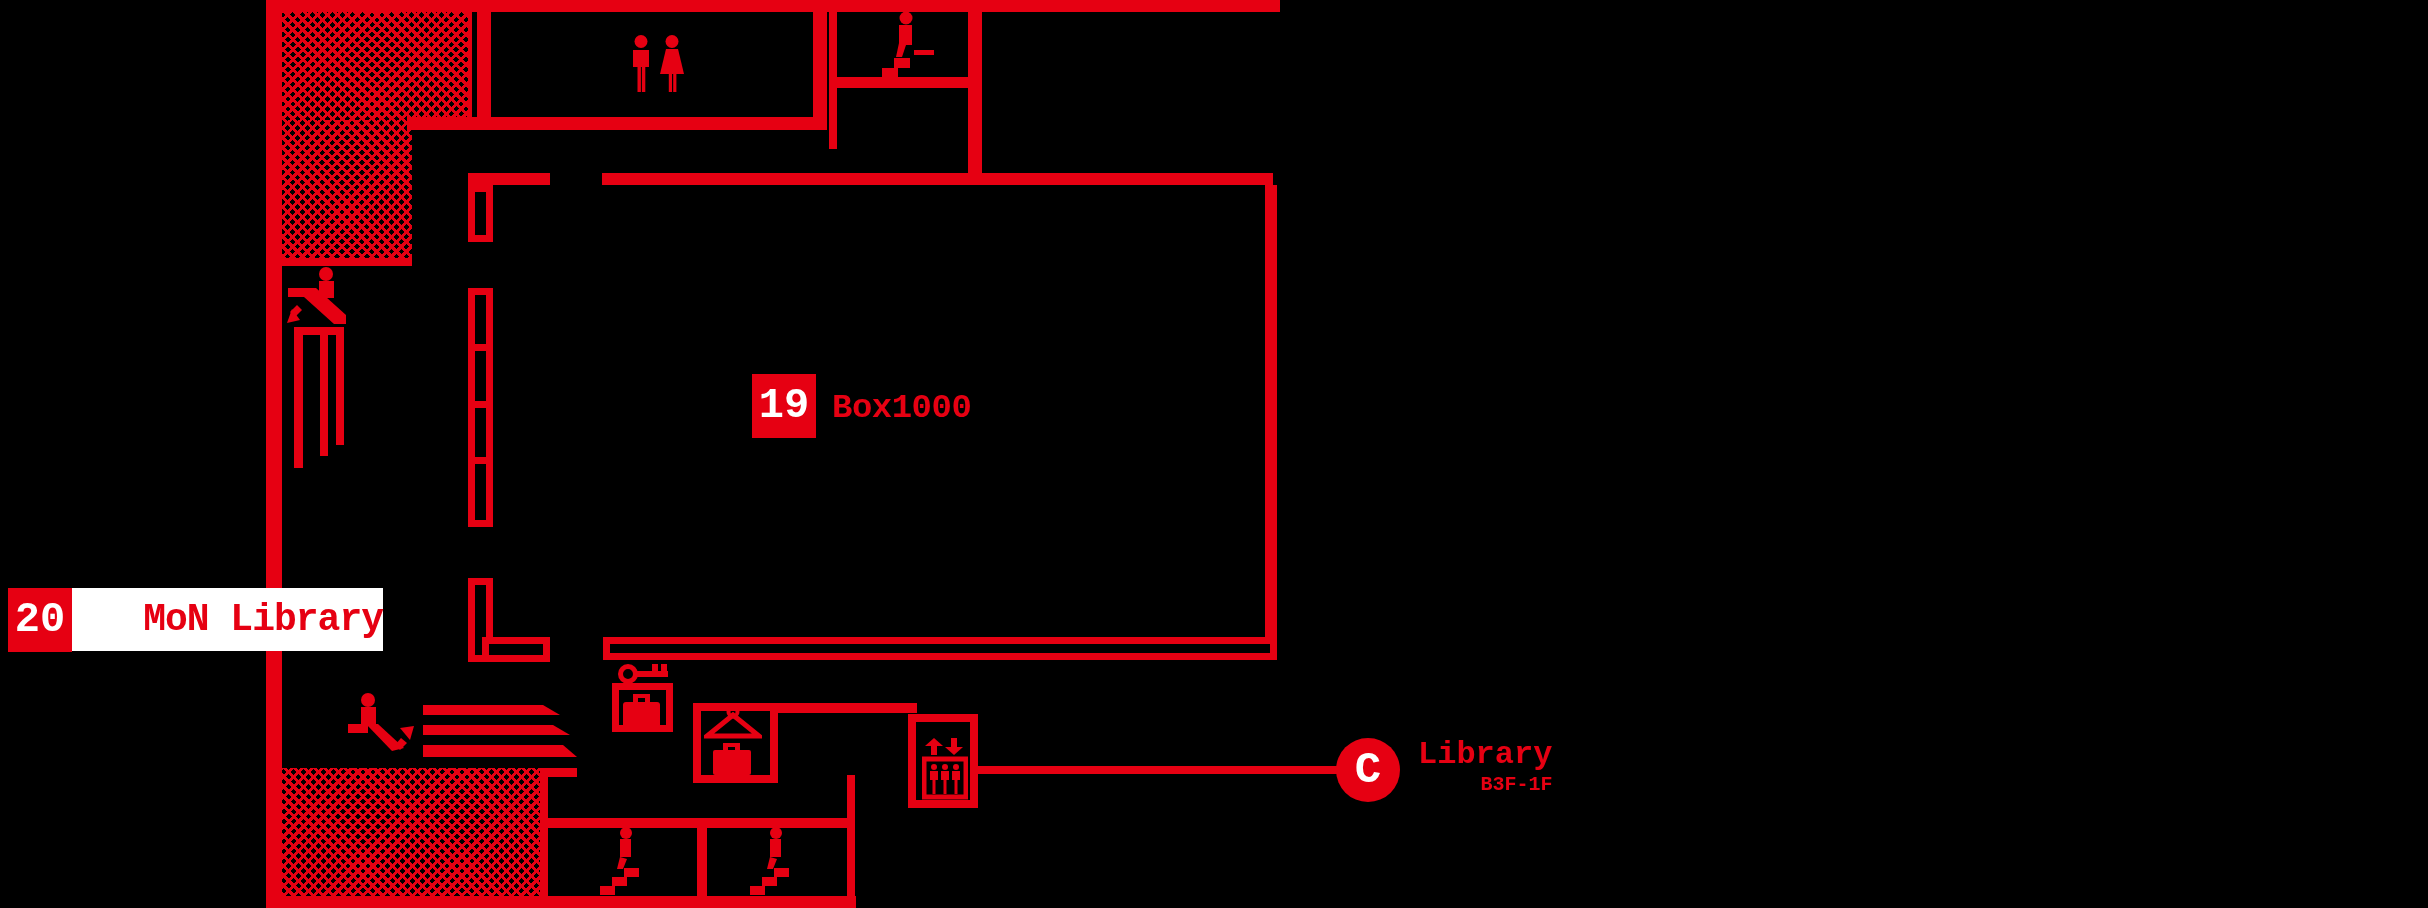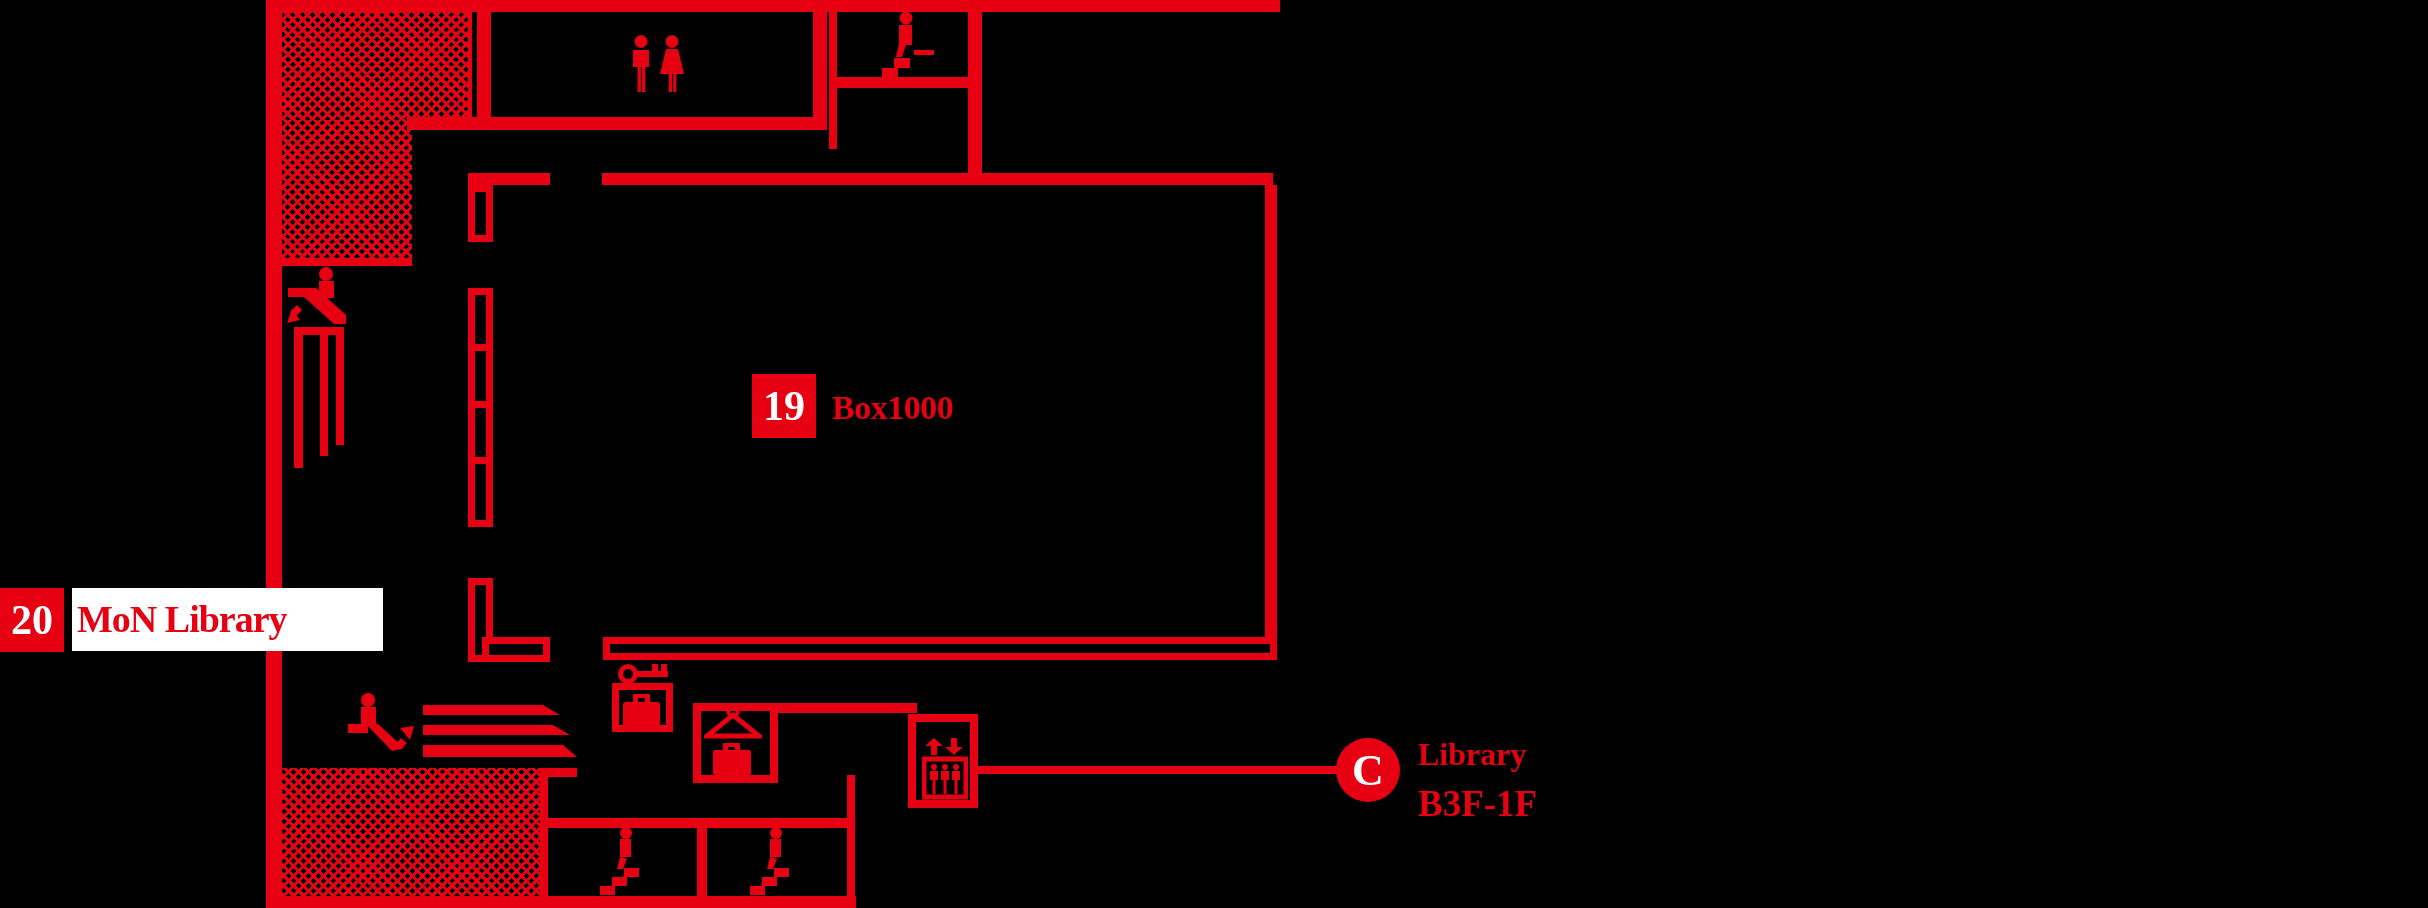--- a/index.html
+++ b/index.html
@@ -1,20 +1,20 @@
 <!DOCTYPE html>
 <html style="--red: #e60012; --white: #ffffff; --bg: #000000;"><head>
 <meta charset="utf-8">
 <style>
   :root { --red:#e60012; --white:#ffffff; --bg:#000000; }
   html,body { margin:0; padding:0; background:var(--bg); }
   #stage {
     position:relative; width:1988px; height:908px; overflow:hidden;
     background:var(--bg); color:var(--red);
-    font-family:Liberation Serif, serif; font-weight:700;
+    font-family:Liberation Mono, monospace; font-weight:700;text-align:right;
   }
   .w  { position:absolute; background:var(--red); }               
   .hw { position:absolute; border:7px solid var(--red); background:var(--bg); box-sizing:border-box; }
   .rung { position:absolute; left:0; right:0; height:7px; background:var(--red); }
   .hatch {
     position:absolute; background-color:var(--bg);
     background-image:
       repeating-linear-gradient(45deg,  var(--red) 0 3px, transparent 3px 7px),
       repeating-linear-gradient(-45deg, var(--red) 0 3px, transparent 3px 7px);
   }
@@ -31,21 +31,21 @@
     font-size:38px; line-height:63px; letter-spacing:-1px; padding-left:5px;
     box-sizing:border-box; z-index:5; white-space:nowrap;
   }
   .marker-circle {
     position:absolute; width:64px; height:64px; border-radius:50%;
     background:var(--red); color:var(--white); display:flex; align-items:center;
     justify-content:center; font-size:44px; z-index:5;
   }
   .c-text { position:absolute; z-index:5; white-space:nowrap; }
   .c-text .l1 { font-size:32px; color:var(--red); display:block; }
-  .c-text .l2 { font-size:37px; color:var(--red); display:block; margin-top:9px; }
+  .c-text .l2 { font-size:20px; color:var(--red); display:block; }
 </style>
 </head>
 <body>
 
 <div id="stage">
 
   <div class="w" style="left:266px;top:0;width:16px;height:908px"></div>
   <div class="w" style="left:282px;top:0;width:998px;height:12px"></div>
   <div class="w" style="left:266px;top:896px;width:590px;height:12px"></div>
 
@@ -210,21 +210,21 @@
       <rect x="16" y="51" width="15" height="9"></rect>
       <rect x="4" y="60" width="15" height="9"></rect>
     </svg>
   </div>
 
   <div class="marker-sq" style="left:752px;top:374px">
     <span>19</span>
   </div>
   <div class="marker-text" style="left:832px;top:376px">Box1000</div>
 
-  <div class="marker-sq" style="left:0;top:588px">
+  <div class="marker-sq" style="left:8px;top:588px">
     <span>20</span>
   </div>
   <div class="label-box" style="left:72px;top:588px;width:311px;height:63px">
     <span>MoN Library</span>
   </div>
 
   <div class="marker-circle" style="left:1336px;top:738px">
     <span>C</span>
   </div>
   <div class="c-text" style="left:1418px;top:736px">

